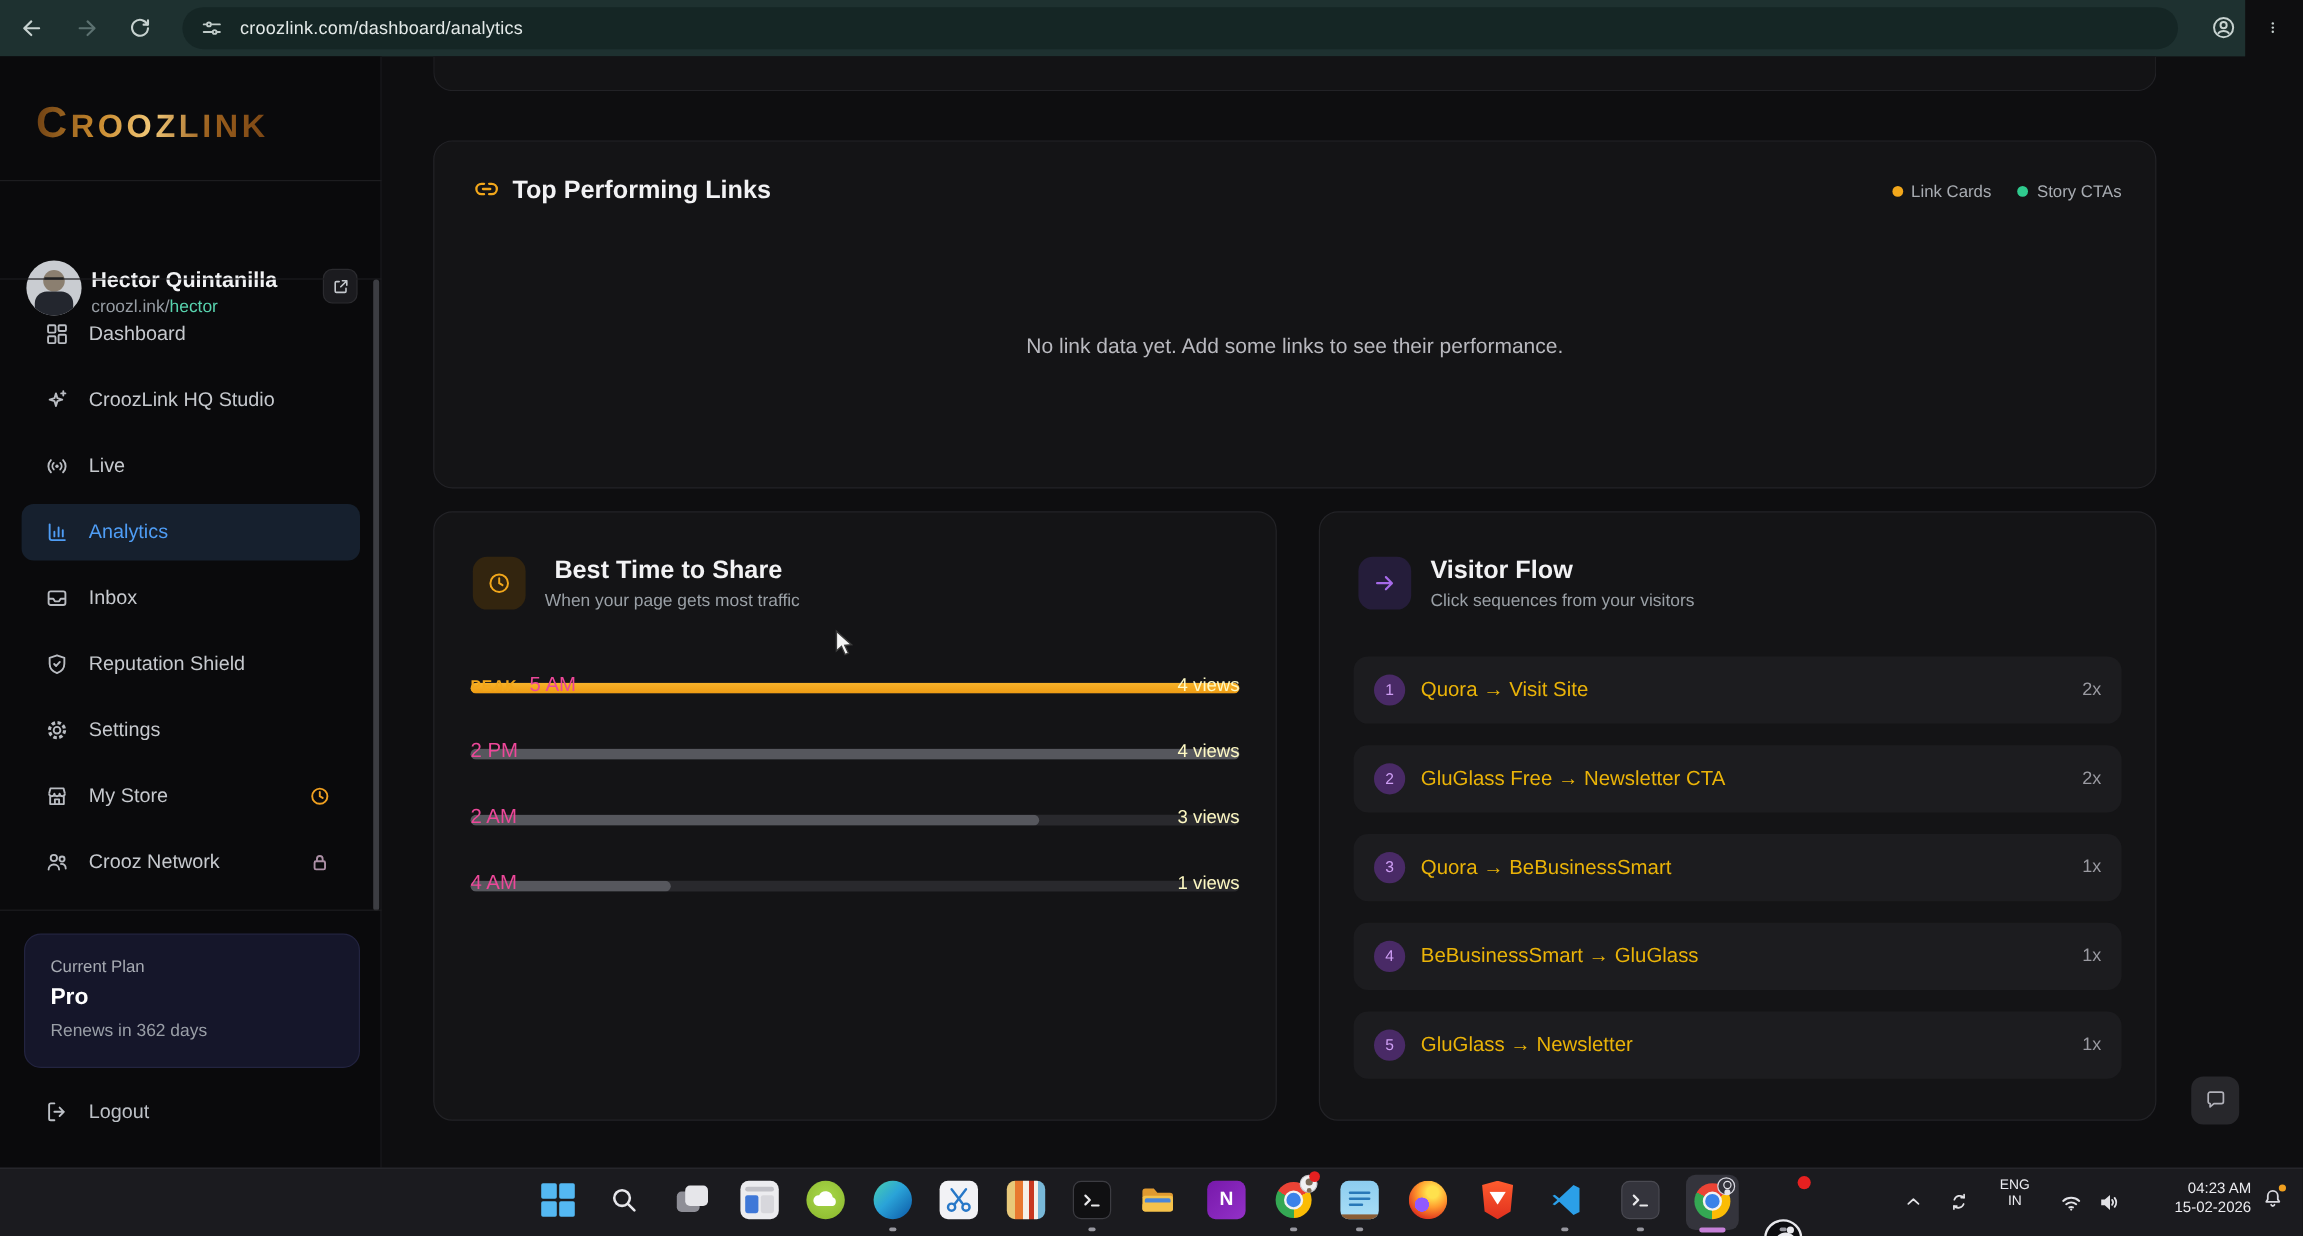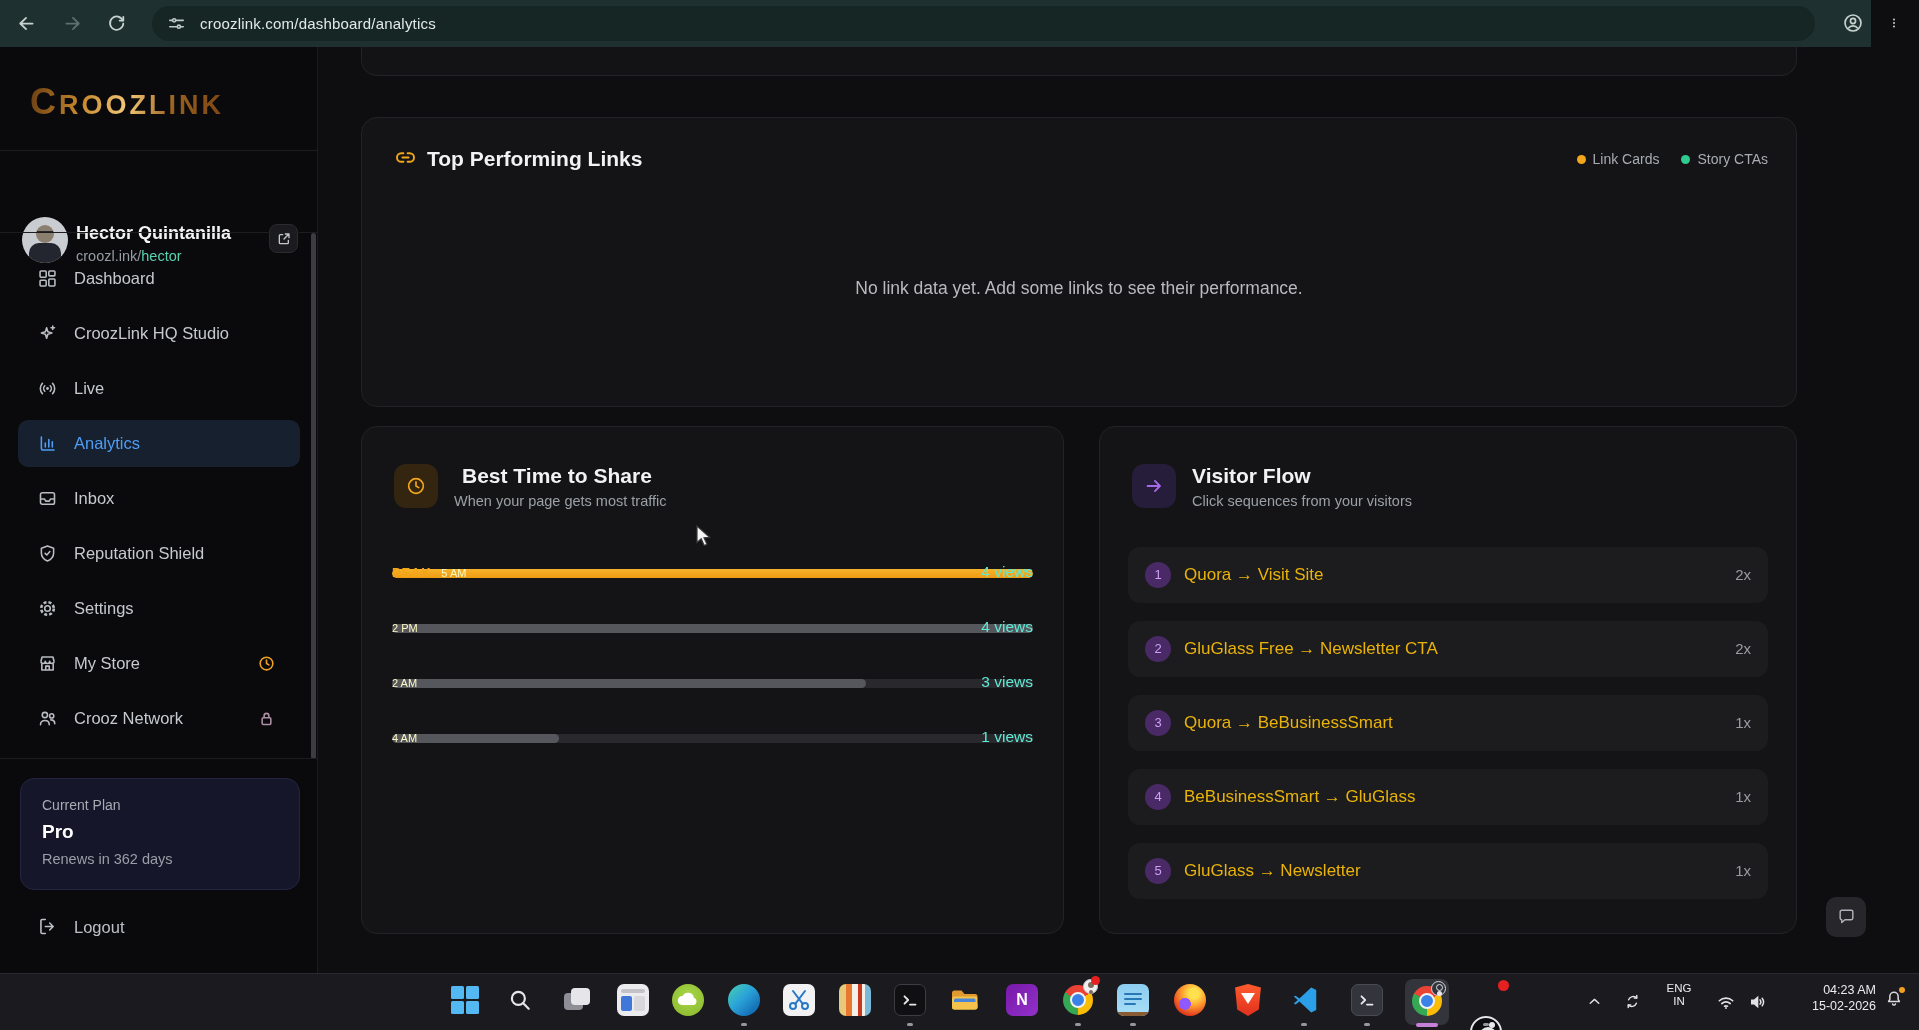--- a/index.html
+++ b/index.html
@@ -66,22 +66,22 @@
   .icon-sq svg{margin:11px auto 0;}
   #best-time-card{left:361px;top:426px;width:703px;height:508px;}
   #bt-iconsq{background:#33250f;color:#f2a71b;}
   #bt-title{position:absolute;left:100px;top:37px;}
   #bt-sub{position:absolute;left:92px;top:66px;}
   #bt-rows{position:absolute;left:30px;top:116px;right:30px;}
   .bt-row{margin-bottom:20px;}
   .bt-labels{display:flex;justify-content:space-between;align-items:baseline;height:22px;margin-bottom:4px;}
   .bt-left{display:flex;align-items:baseline;gap:10px;}
   .bt-peak{font-size:13px;font-weight:bold;letter-spacing:.8px;color:#f2a71b;}
-  .bt-time{font-size:11px;color:#fef9c3;}
-  .bt-views{font-size:15.5px;color:#5eead4;margin-top:20px;}
+  .bt-time{font-size:17px;color:#ec4899;}
+  .bt-views{font-size:15.5px;color:#fef9c3;margin-top:20px;}
   .bar-track{height:9px;border-radius:5px;background:#29292d;overflow:hidden;}
   .bar-fill{height:100%;border-radius:5px;}
   .fill-orange{background:linear-gradient(180deg,#f7b32a,#ee9b12);}
   .fill-gray{background:#56575d;}
 
   #visitor-card{left:1099px;top:426px;width:698px;height:508px;}
   #vf-iconsq{background:#251d3a;color:#a66ae8;}
   #vf-title{position:absolute;left:92px;top:37px;}
   #vf-sub{position:absolute;left:92px;top:66px;}
   #vf-list{position:absolute;left:28px;right:28px;top:120px;}

